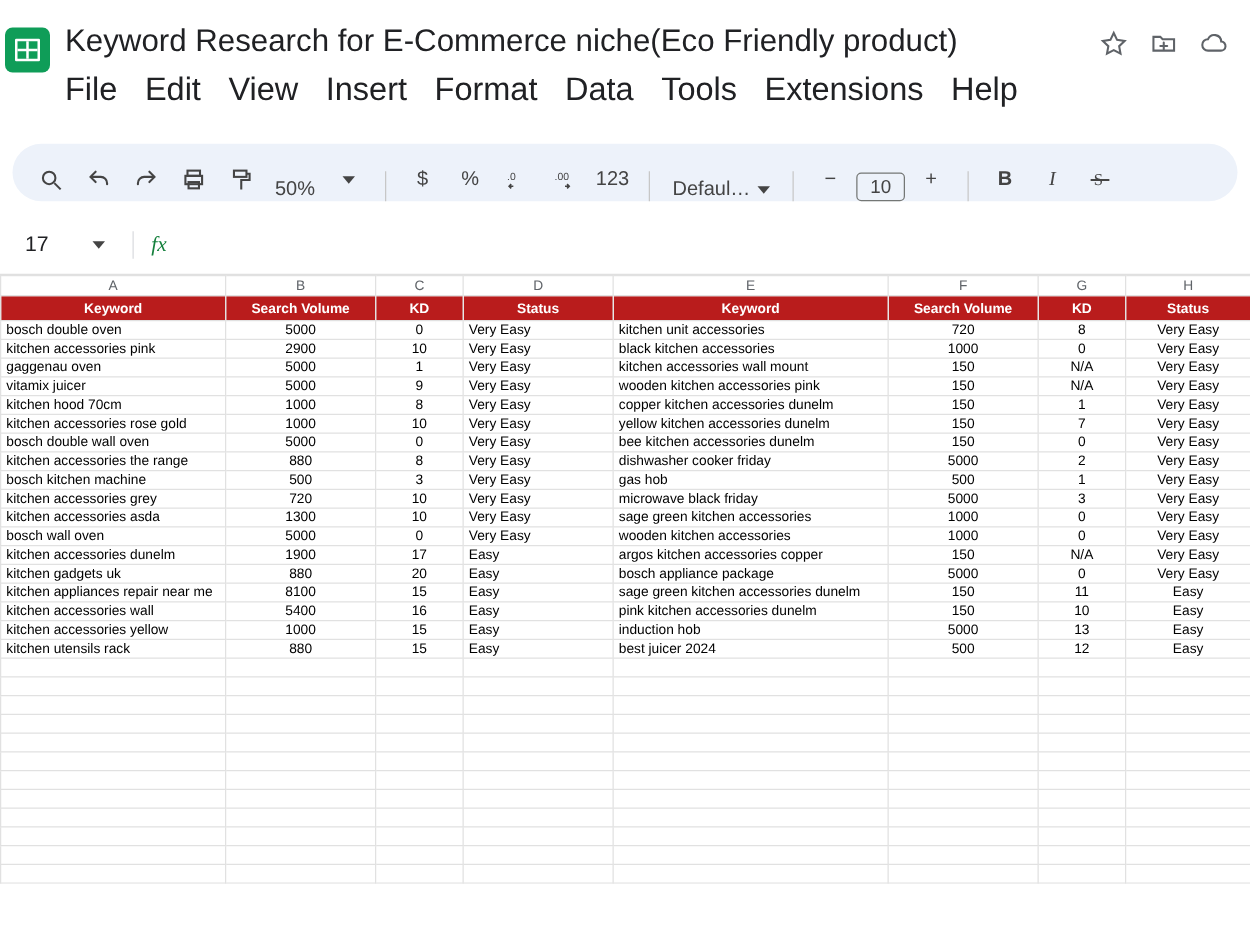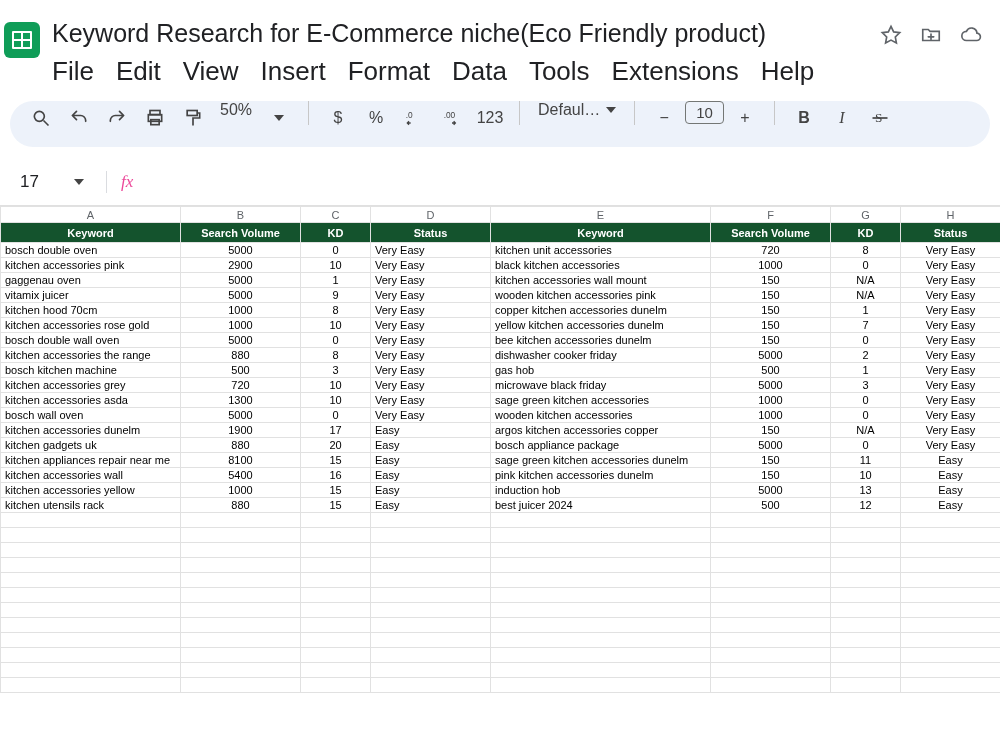--- a/index.html
+++ b/index.html
@@ -15,44 +15,44 @@
 
   .title-stack { flex: 1; }
   .doc-title { font-size: 25px; font-weight: 400; color: #202124; line-height: 30px; }
   .menus { display: flex; gap: 22px; margin-top: 8px; font-size: 26px; color: #202124; }
   .menus span { cursor: pointer; }
   .title-actions { display: flex; gap: 18px; align-items: center; margin-top: 6px; }
   .title-actions .ico { width: 22px; height: 22px; display: flex; align-items: center; justify-content: center; color: #5f6368; cursor: pointer; }
   .title-actions svg { width: 22px; height: 22px; fill: none; stroke: #5f6368; stroke-width: 1.8; }
 
   
-  .toolbar { margin: 10px 10px 0 10px; background: #edf2fa; border-radius: 30px; height: 46px; display: flex; align-items: flex-start; padding: 0 14px; gap: 4px; color: #444; }
+  .toolbar { margin: 24px 10px 0 10px; background: #edf2fa; border-radius: 30px; height: 46px; display: flex; align-items: flex-end; padding: 0 14px; gap: 4px; color: #444; }
   .tb-btn { width: 34px; height: 34px; display: flex; align-items: center; justify-content: center; cursor: pointer; border-radius: 6px; }
   .tb-btn svg { width: 20px; height: 20px; fill: #444; stroke: #444; }
   .tb-text { font-size: 16px; padding: 0 6px; cursor: pointer; display: flex; align-items: center; gap: 6px; }
   .tb-sep { width: 1px; height: 24px; background: #c7c7c7; margin: 0 8px; }
   .caret { width: 0; height: 0; border-left: 5px solid transparent; border-right: 5px solid transparent; border-top: 6px solid #444; }
   .fontsize-box { border: 1px solid #747775; border-radius: 4px; padding: 2px 10px; font-size: 15px; }
   .tb-label { font-size: 16px; padding: 0 4px; }
 
   
   .fxbar { display: flex; align-items: center; height: 34px; margin-top: 18px; padding-left: 6px; }
   .namebox { font-size: 17px; padding: 4px 14px; min-width: 64px; }
   .namebox-caret { margin-left: 4px; margin-right: 14px; }
   .fxbar-sep { width: 1px; height: 22px; background: #dadce0; margin: 0 8px; }
-  .fx-symbol { font-style: italic; font-family: serif; font-size: 17px; color: #ec4899; padding-left: 6px; }
+  .fx-symbol { font-style: italic; font-family: serif; font-size: 17px; color: #15803d; padding-left: 6px; }
 
   
   .grid-wrap { margin-top: 6px; border-top: 1px solid #e0e0e0; overflow: hidden; }
   table.sheet { border-collapse: collapse; table-layout: fixed; width: 984px; }
   table.sheet th, table.sheet td { border: 1px solid #e1e1e1; font-size: 11px; overflow: hidden; white-space: nowrap; text-overflow: clip; }
   
   tr.colhdr th { background: #fff; color: #5f6368; font-weight: 400; text-align: center; height: 16px; font-size: 11px; }
   
-  tr.datahdr td { background: #14532d; color: #fff; font-weight: 700; text-align: center; height: 20px; font-size: 11px; }
+  tr.datahdr td { background: #b91c1c; color: #fff; font-weight: 700; text-align: center; height: 20px; font-size: 11px; }
   
   tr.datarow td { height: 15px; padding: 0 4px; color: #000; }
   tr.datarow td.l { text-align: left; }
   tr.datarow td.c { text-align: center; }
   tr.empty td { height: 15px; }
 
   
   col.cA { width: 180px; }
   col.cB { width: 120px; }
   col.cC { width: 70px; }

